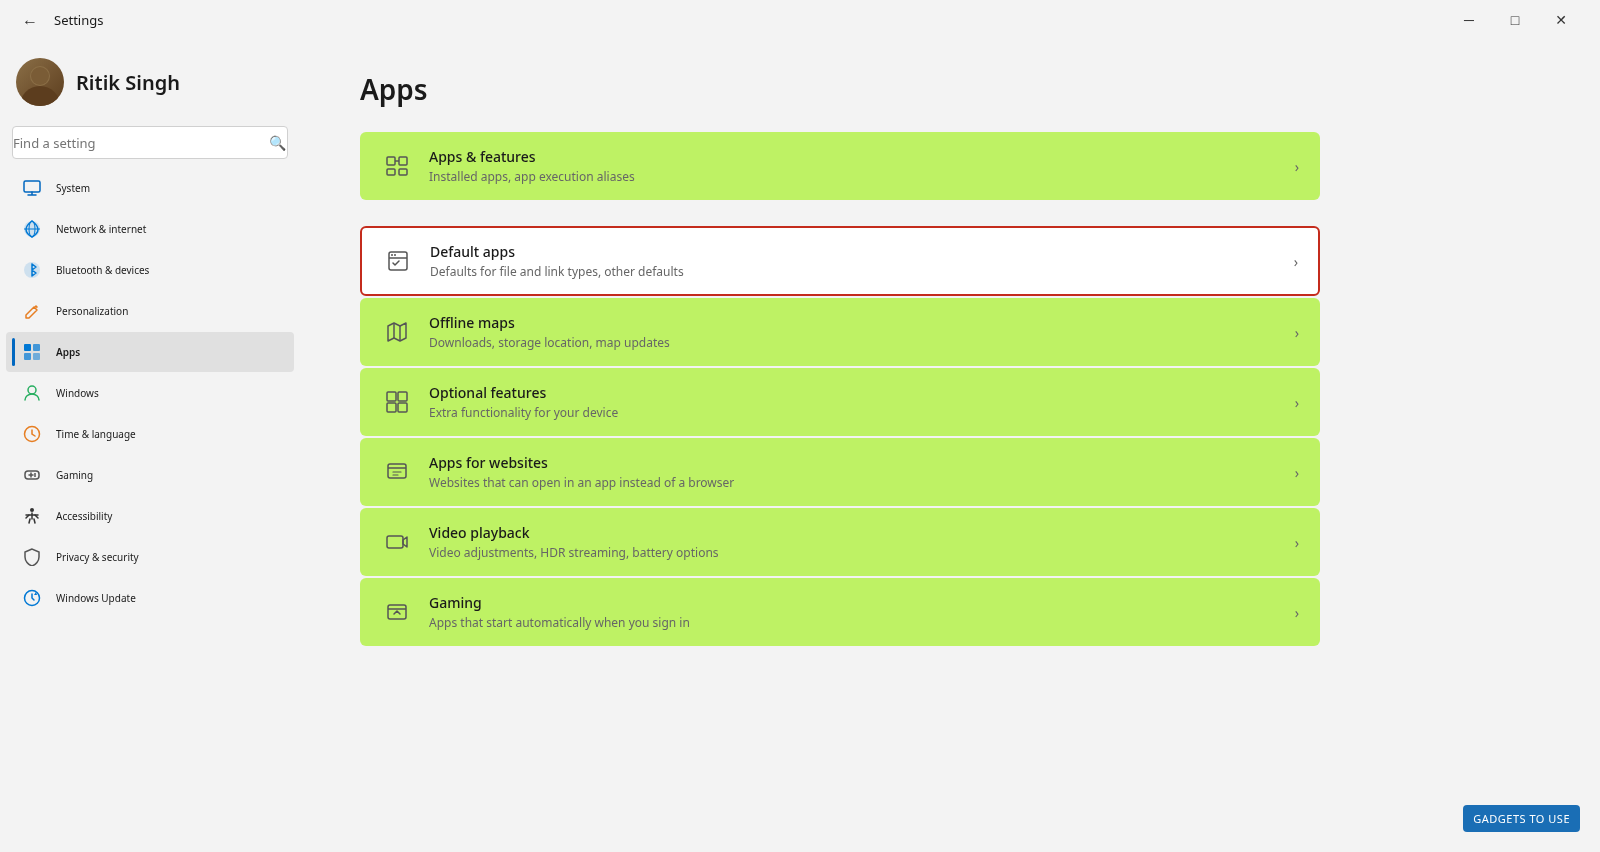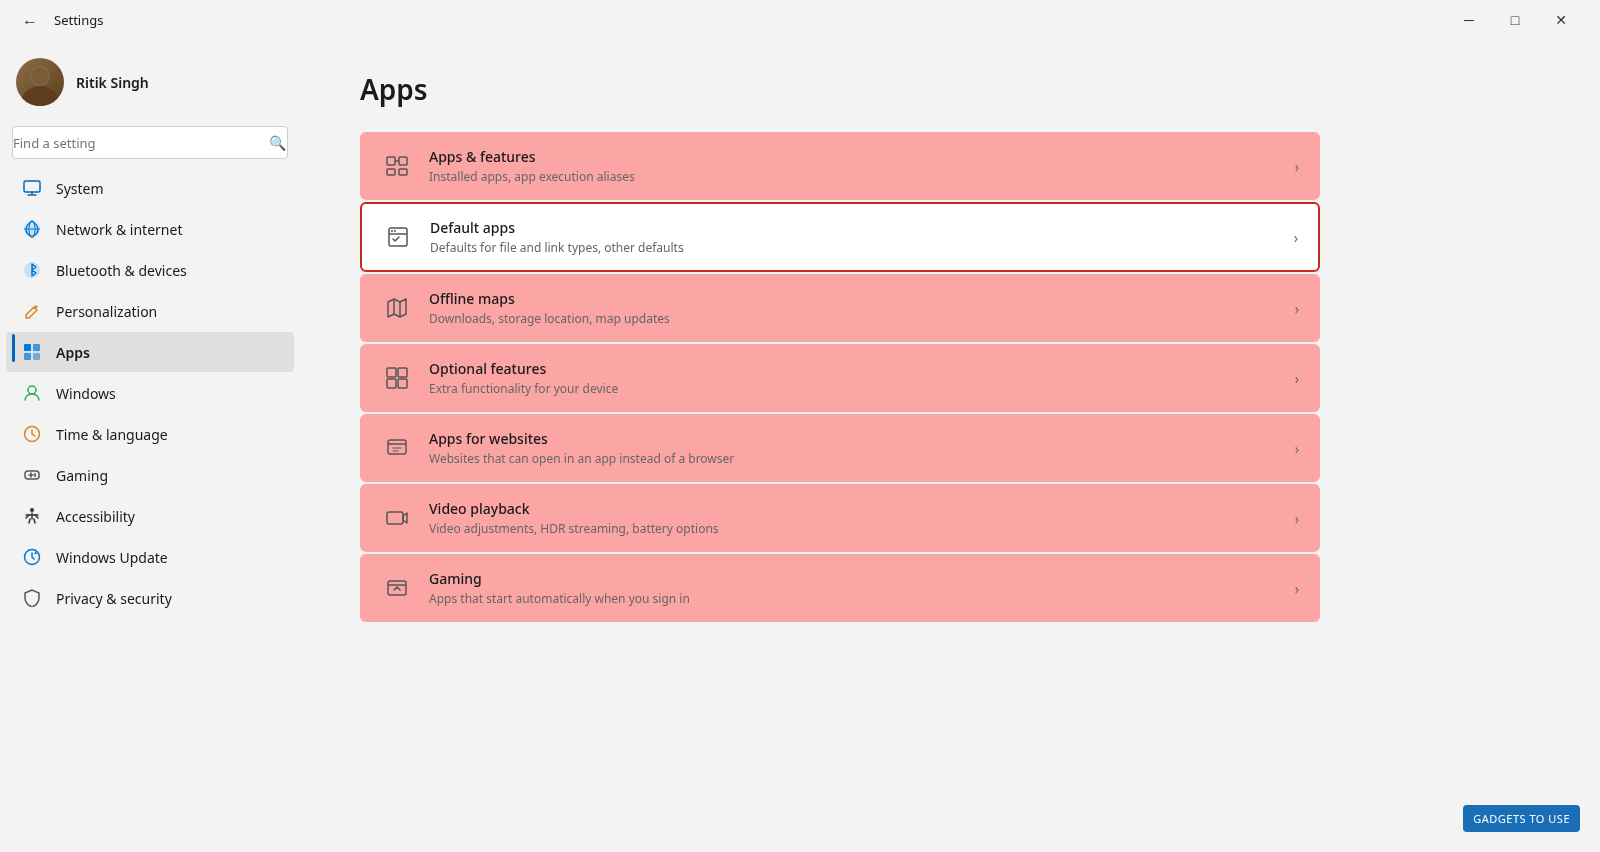--- a/index.html
+++ b/index.html
@@ -81,21 +81,21 @@
       border-radius: 50%;
       background: linear-gradient(135deg, #8b6f47, #5c3d1e);
       overflow: hidden;
       flex-shrink: 0;
       display: flex;
       align-items: center;
       justify-content: center;
     }
     .avatar svg { width: 48px; height: 48px; }
     .user-name {
-      font-size: 14px;
+      font-size: 20px;
       font-weight: 600;
       color: #1a1a1a;
     }
     .search-container {
       padding: 4px 12px 8px 12px;
     }
     .search-box {
       display: flex;
       align-items: center;
       background: white;
@@ -113,27 +113,27 @@
       color: #555;
       flex: 1;
       font-family: 'Segoe UI', system-ui, sans-serif;
     }
     .search-icon-char {
       color: #555;
       font-size: 14px;
     }
     .nav-item {
       display: flex;
-      align-items: flex-end;
+      align-items: center;
       gap: 14px;
       padding: 10px 16px;
       cursor: pointer;
       border-radius: 4px;
       margin: 1px 6px;
-      font-size: 14px;
+      font-size: 10px;
       color: #1a1a1a;
       user-select: none;
     }
     .nav-item.active {
       background: rgba(0,0,0,0.08);
       font-weight: 600;
     }
     .nav-item.active::before {
       content: '';
       position: absolute;
@@ -168,31 +168,32 @@
     }
     .settings-list {
       display: flex;
       flex-direction: column;
       gap: 2px;
       max-width: 960px;
     }
     .settings-item {
       display: flex;
       align-items: center;
-      background: #fca5a5;
+      background: #bef264;
       border-radius: 6px;
       padding: 14px 20px;
       cursor: pointer;
       gap: 16px;
       border: 1px solid transparent;
       transition: background 0.1s;
     }
     .settings-item.highlighted {
       border: 2px solid #c42b1c;
       background: white;
+      margin-top: 24px;
     }
     .settings-item-icon {
       width: 32px;
       height: 32px;
       display: flex;
       align-items: center;
       justify-content: center;
       flex-shrink: 0;
       font-size: 20px;
       color: #444;
@@ -349,34 +350,34 @@
             <circle cx="9" cy="3" r="2" fill="#333"></circle>
             <path d="M9 6v6M6 8l-3 3M12 8l3 3M7 12l-1 4M11 12l1 4" stroke="#333" stroke-width="1.5" stroke-linecap="round"></path>
             <path d="M3 8h12" stroke="#333" stroke-width="1.5" stroke-linecap="round"></path>
           </svg>
         </div>
         <span>Accessibility</span>
       </div>
       <div class="nav-item">
         <div class="nav-icon">
           <svg width="18" height="18" viewBox="0 0 18 18" fill="none">
+            <path d="M9 1L2 4v5c0 4 3.1 7.7 7 9 3.9-1.3 7-5 7-9V4L9 1z" stroke="#555" stroke-width="1.5" fill="none"></path>
+          </svg>
+        </div>
+        <span>Privacy &amp; security</span>
+      </div>
+      <div class="nav-item">
+        <div class="nav-icon">
+          <svg width="18" height="18" viewBox="0 0 18 18" fill="none">
             <circle cx="9" cy="9" r="7.5" stroke="#0078d4" stroke-width="1.5" fill="none"></circle>
             <path d="M9 5v4l2 2" stroke="#0078d4" stroke-width="1.5" stroke-linecap="round"></path>
             <path d="M13 3l1 3h-3" fill="#0078d4"></path>
           </svg>
         </div>
         <span>Windows Update</span>
-      </div>
-      <div class="nav-item">
-        <div class="nav-icon">
-          <svg width="18" height="18" viewBox="0 0 18 18" fill="none">
-            <path d="M9 1L2 4v5c0 4 3.1 7.7 7 9 3.9-1.3 7-5 7-9V4L9 1z" stroke="#555" stroke-width="1.5" fill="none"></path>
-          </svg>
-        </div>
-        <span>Privacy &amp; security</span>
       </div>
     </nav>
   </div>
 
   <div class="main-content">
     <h1 class="page-title">Apps</h1>
 
     <div class="settings-list">
 
       <div class="settings-item">

